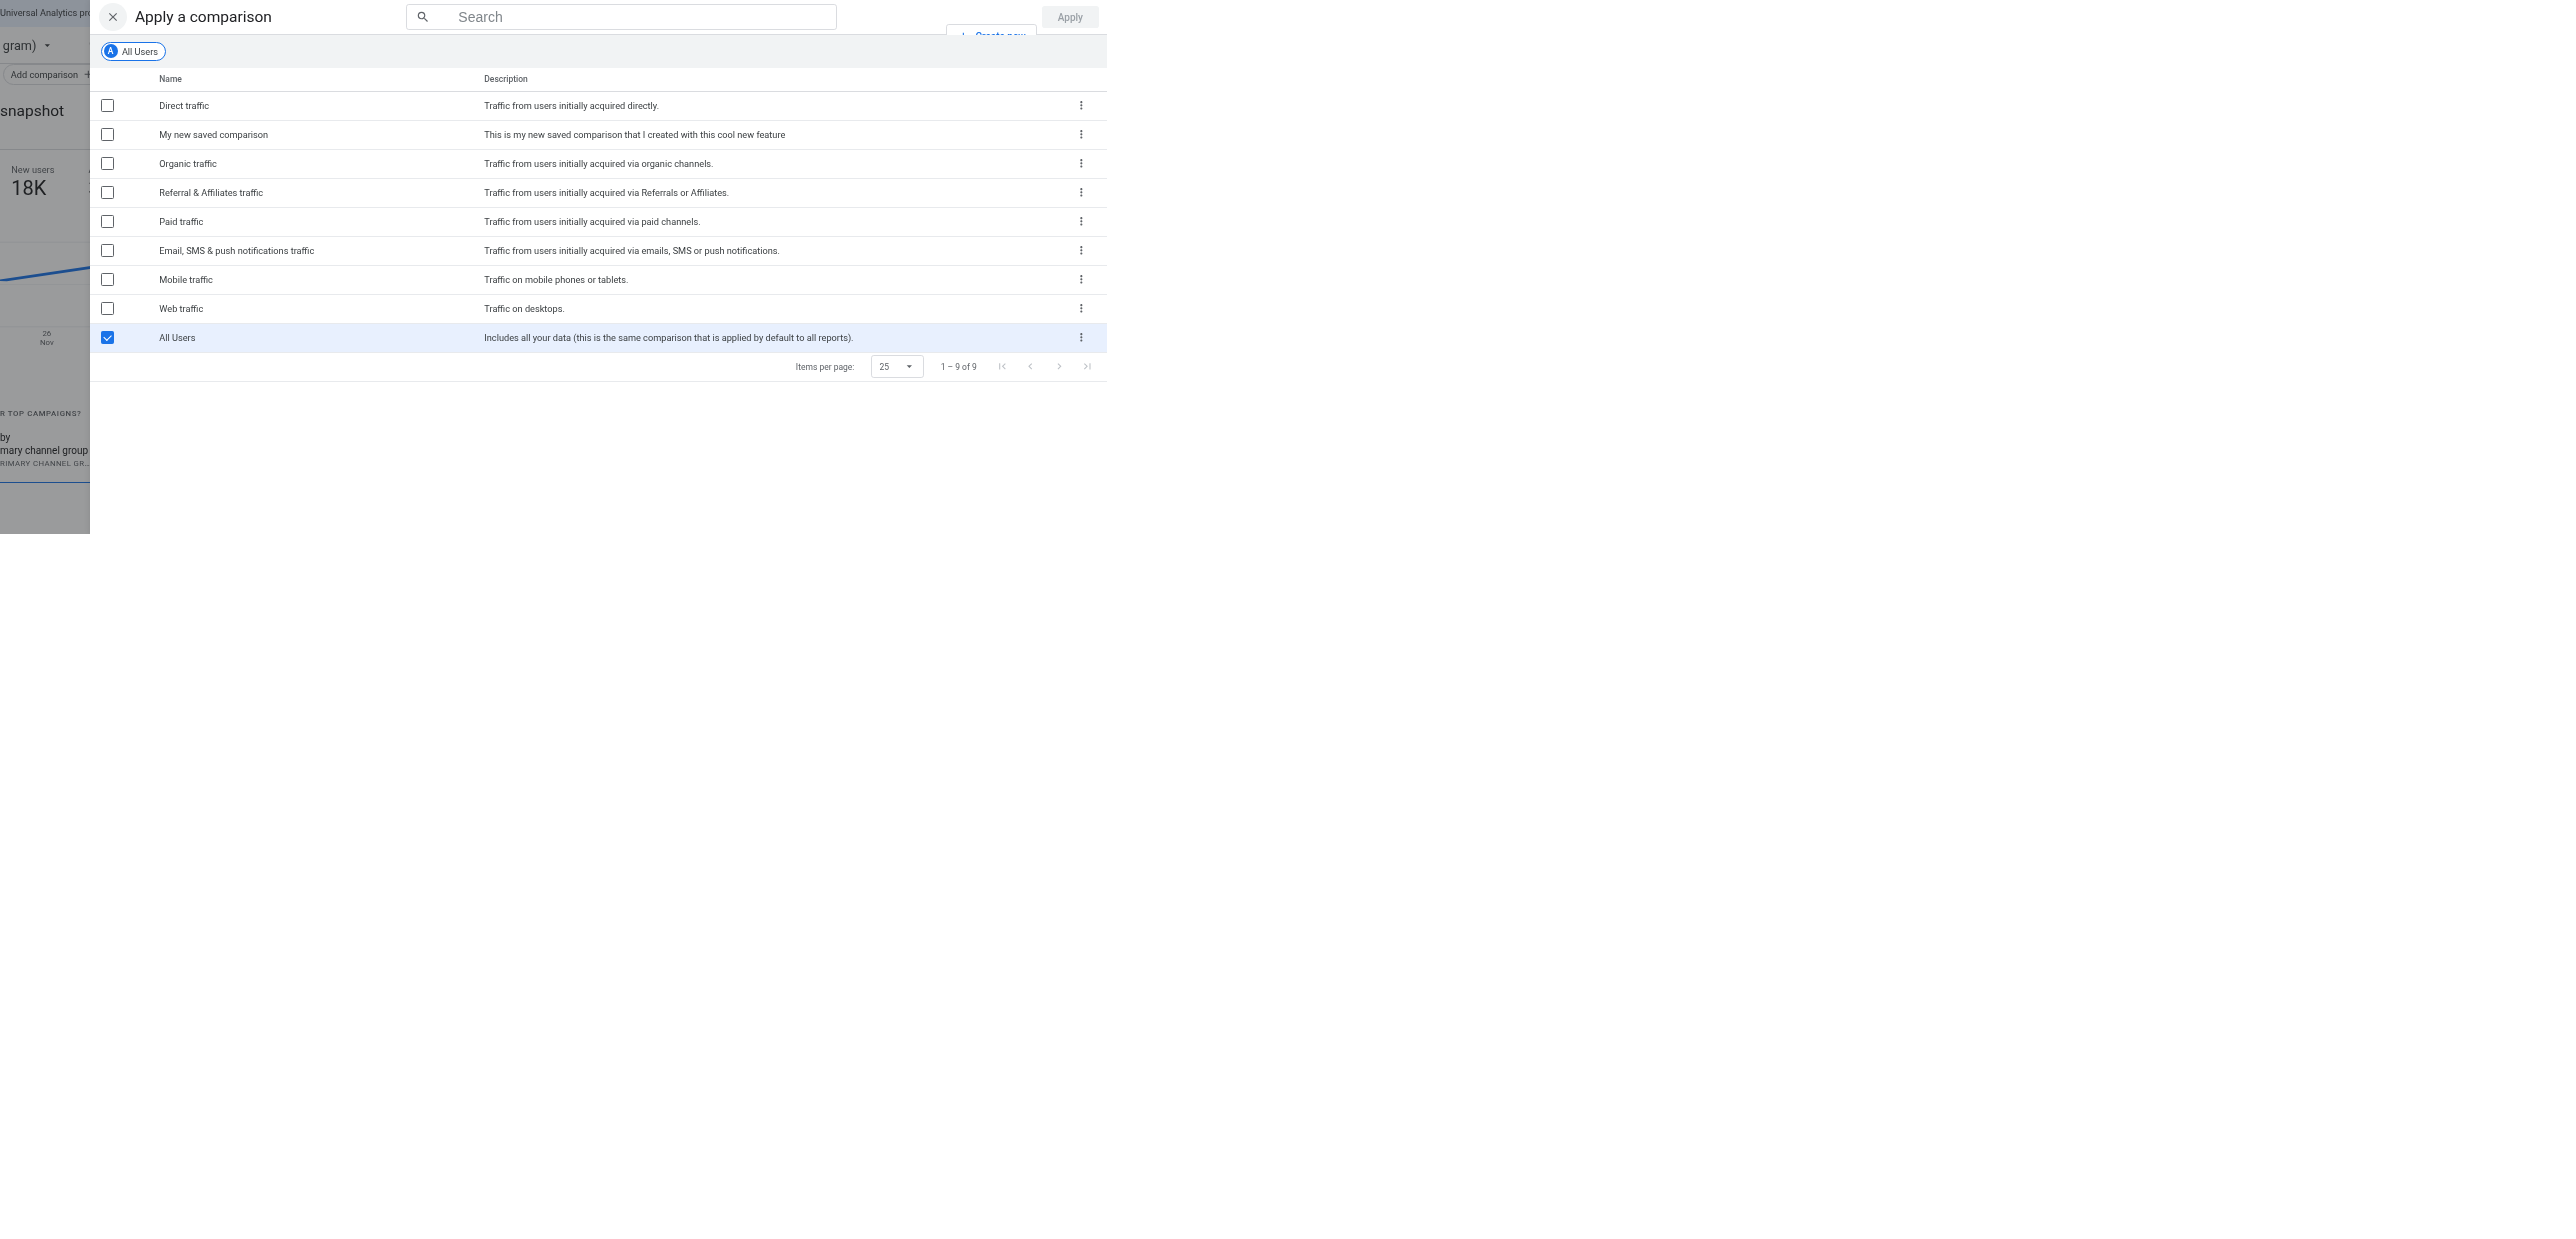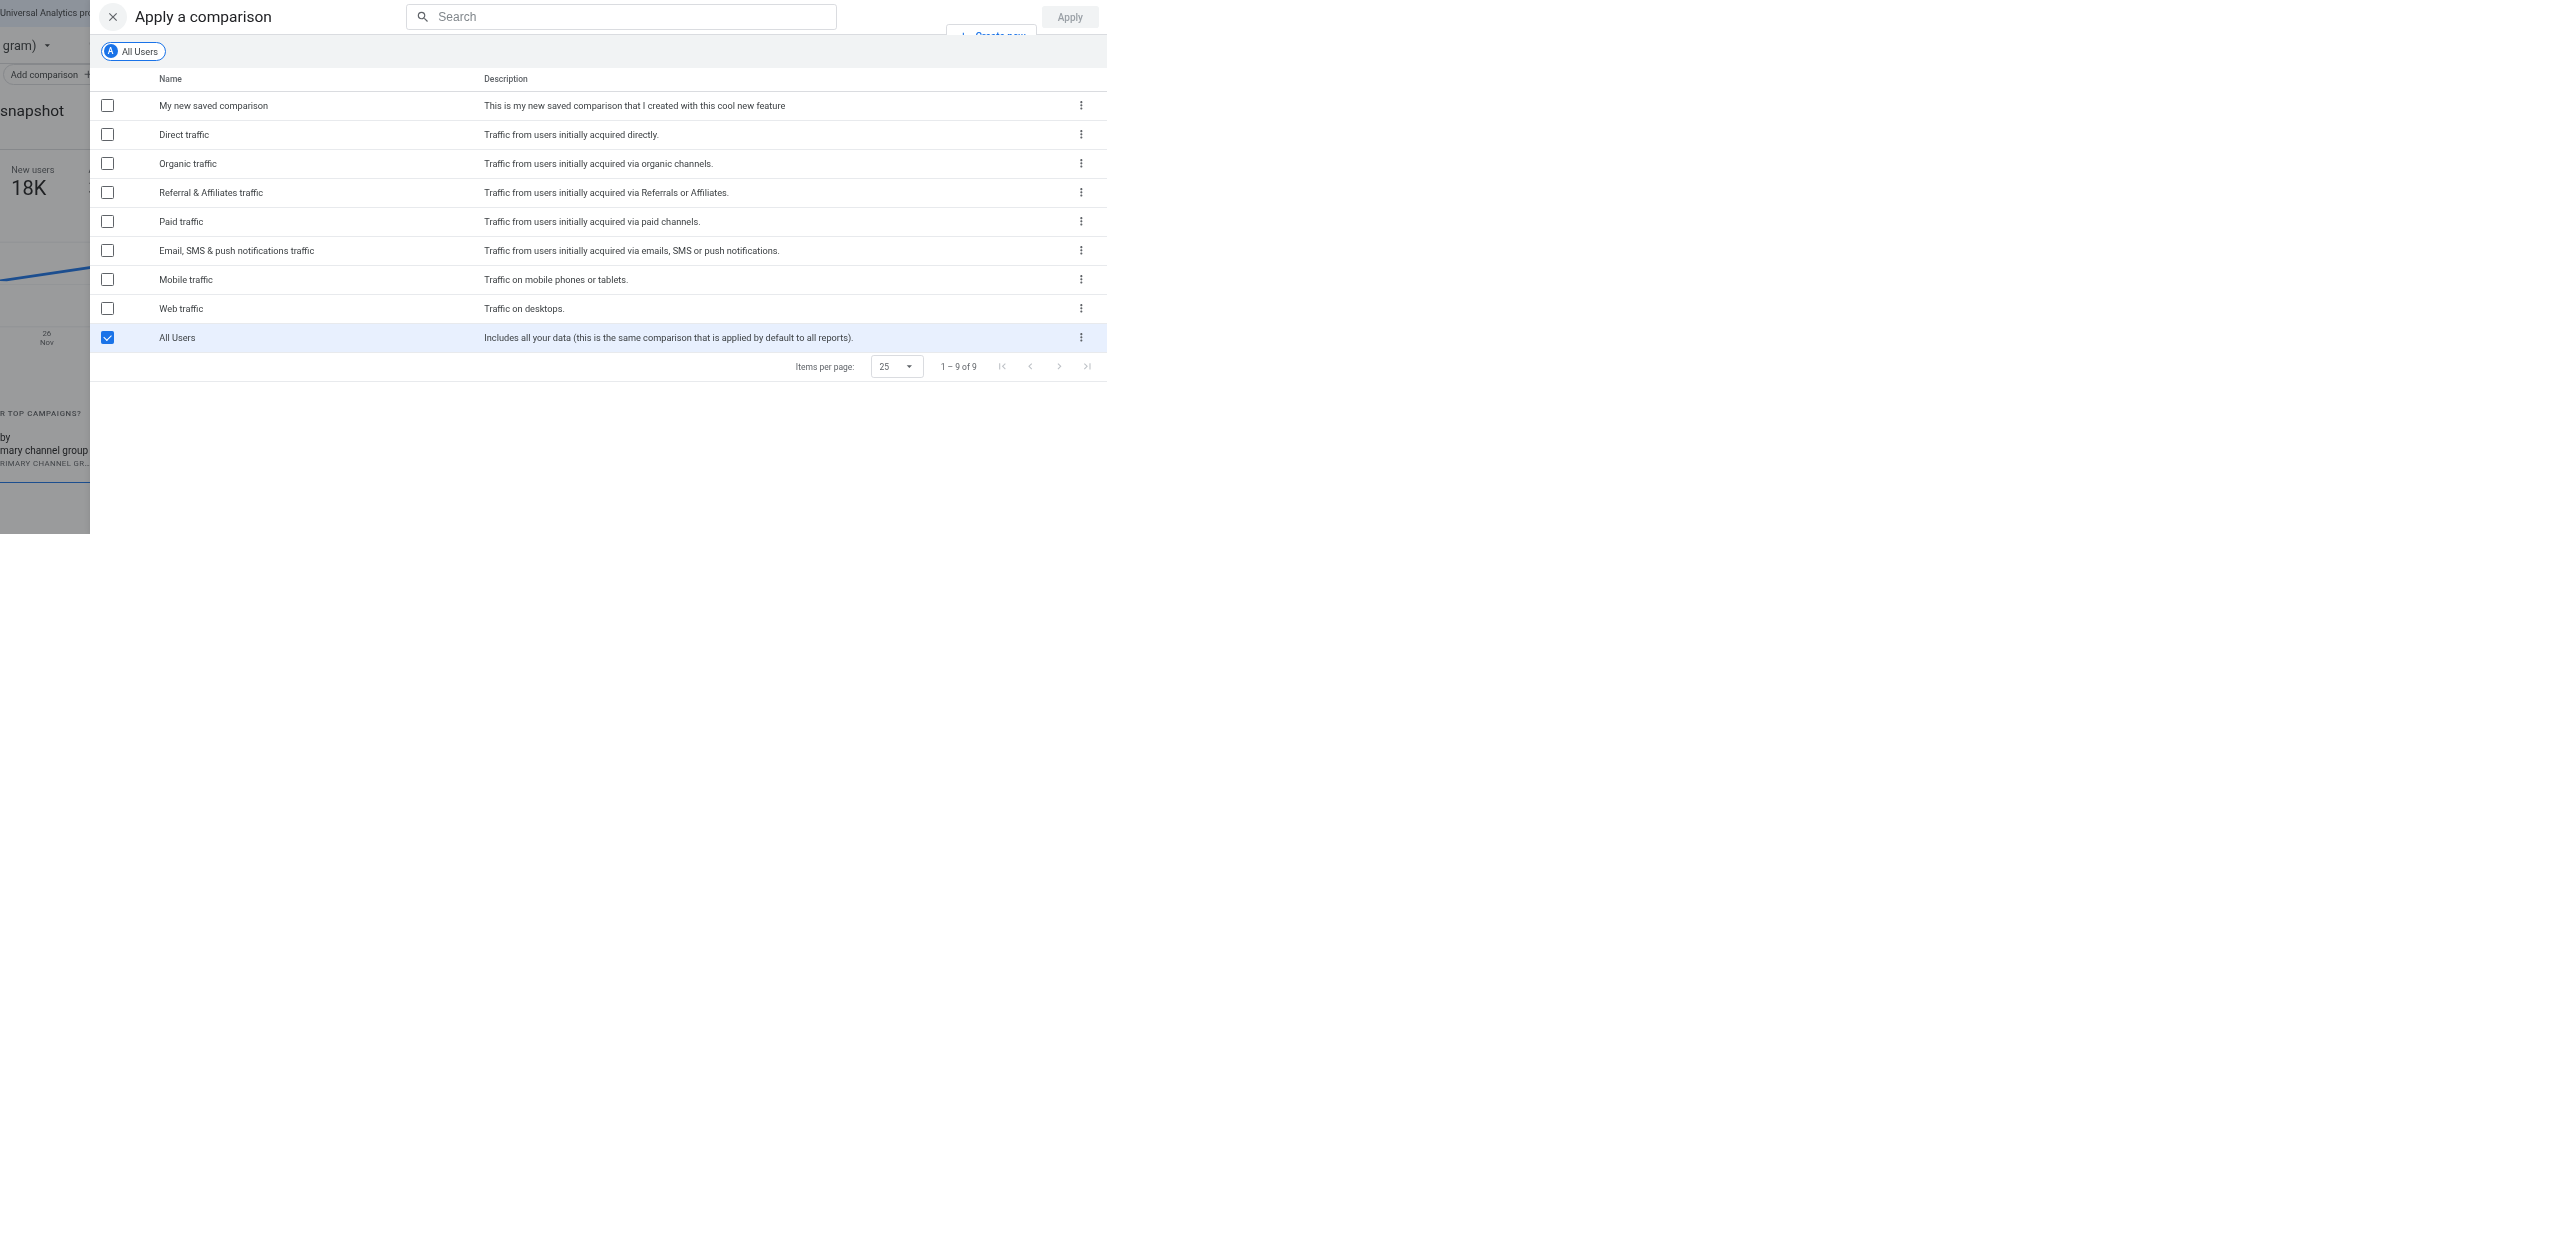--- a/index.html
+++ b/index.html
@@ -190,23 +190,24 @@
       display: flex;
       align-items: center;
       padding: 0 8.5px;
       color: #5f6368;
       gap: 8.5px;
     }
     .search-input {
       border: none;
       outline: none;
       flex: 1;
-      font-size: 12px;
+      font-size: 14px;
       color: #3c4043;
       background: transparent;
+      margin-left: 20px;
     }
     .search-input::placeholder {
       color: #80868b;
     }
     .header-actions {
       margin-left: auto;
       display: flex;
       align-items: center;
       gap: 5.6px;
     }
@@ -486,36 +487,36 @@
       <div class="col-check"></div>
       <div class="col-name">Name</div>
       <div class="col-desc">Description</div>
       <div class="col-actions"></div>
     </div>
     <div id="table-body">
         <div class="table-row">
     <div class="col-check">
       <span class="checkbox"></span>
     </div>
+    <div class="col-name">Direct traffic</div>
+    <div class="col-desc">Traffic from users initially acquired directly.</div>
+    <div class="col-actions">
+      <div class="menu-btn">
+        <svg class="svg-icon-sm" viewBox="0 0 24 24" fill="#5f6368">
+                <path d="M12 8c1.1 0 2-.9 2-2s-.9-2-2-2-2 .9-2 2 .9 2 2 2zm0 2c-1.1 0-2 .9-2 2s.9 2 2 2 2-.9 2-2-.9-2-2-2zm0 6c-1.1 0-2 .9-2 2s.9 2 2 2 2-.9 2-2-.9-2-2-2z"></path>
+              </svg>
+      </div>
+    </div>
+        </div>
+        <div class="table-row">
+    <div class="col-check">
+      <span class="checkbox"></span>
+    </div>
     <div class="col-name">My new saved comparison</div>
     <div class="col-desc">This is my new saved comparison that I created with this cool new feature</div>
-    <div class="col-actions">
-      <div class="menu-btn">
-        <svg class="svg-icon-sm" viewBox="0 0 24 24" fill="#5f6368">
-                <path d="M12 8c1.1 0 2-.9 2-2s-.9-2-2-2-2 .9-2 2 .9 2 2 2zm0 2c-1.1 0-2 .9-2 2s.9 2 2 2 2-.9 2-2-.9-2-2-2zm0 6c-1.1 0-2 .9-2 2s.9 2 2 2 2-.9 2-2-.9-2-2-2z"></path>
-              </svg>
-      </div>
-    </div>
-        </div>
-        <div class="table-row">
-    <div class="col-check">
-      <span class="checkbox"></span>
-    </div>
-    <div class="col-name">Direct traffic</div>
-    <div class="col-desc">Traffic from users initially acquired directly.</div>
     <div class="col-actions">
       <div class="menu-btn">
         <svg class="svg-icon-sm" viewBox="0 0 24 24" fill="#5f6368">
                 <path d="M12 8c1.1 0 2-.9 2-2s-.9-2-2-2-2 .9-2 2 .9 2 2 2zm0 2c-1.1 0-2 .9-2 2s.9 2 2 2 2-.9 2-2-.9-2-2-2zm0 6c-1.1 0-2 .9-2 2s.9 2 2 2 2-.9 2-2-.9-2-2-2z"></path>
               </svg>
       </div>
     </div>
         </div>
         <div class="table-row">
     <div class="col-check">

